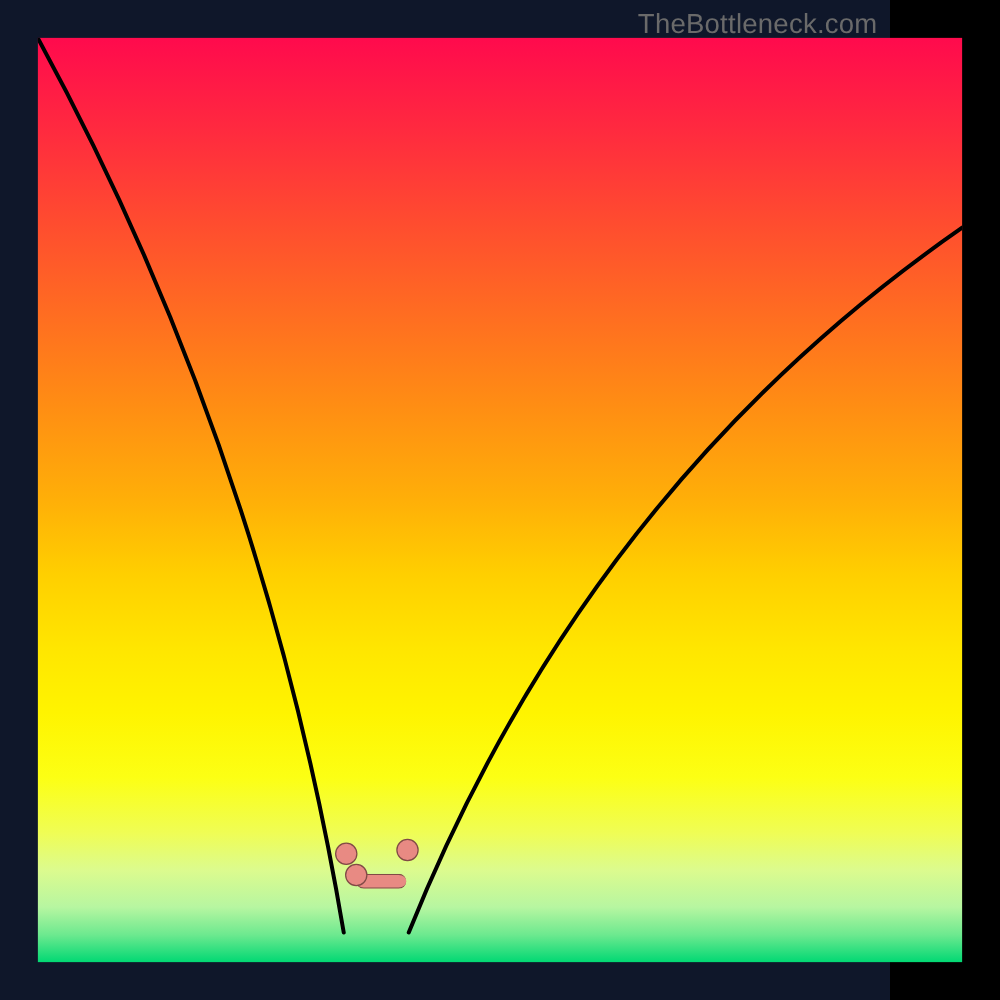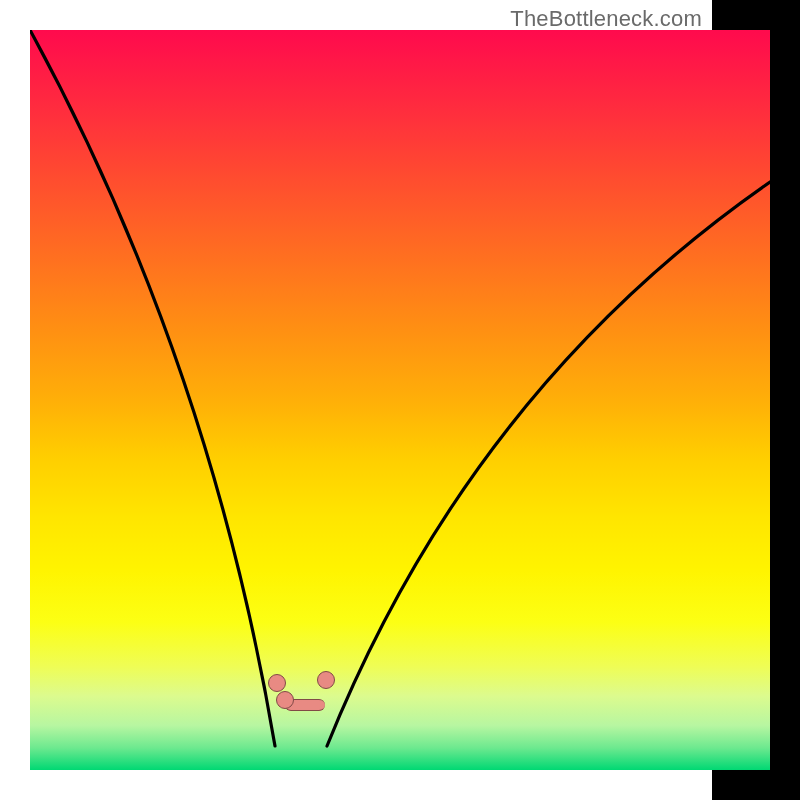--- a/index.html
+++ b/index.html
@@ -8,21 +8,21 @@
     width: 800px;
     height: 800px;
     background: #000;
     overflow: hidden;
     font-family: Arial, Helvetica, sans-serif;
   }
   .frame {
     position: absolute;
     left: 0; top: 0;
     width: 712px; height: 800px;
-    background: #ffffff;
+    background: #0f172a;
   }
   .plot-area {
     position: absolute;
     left: 30px;
     top: 30px;
     width: 740px;
     height: 740px;
     overflow: hidden;
   }
   .gradient {

